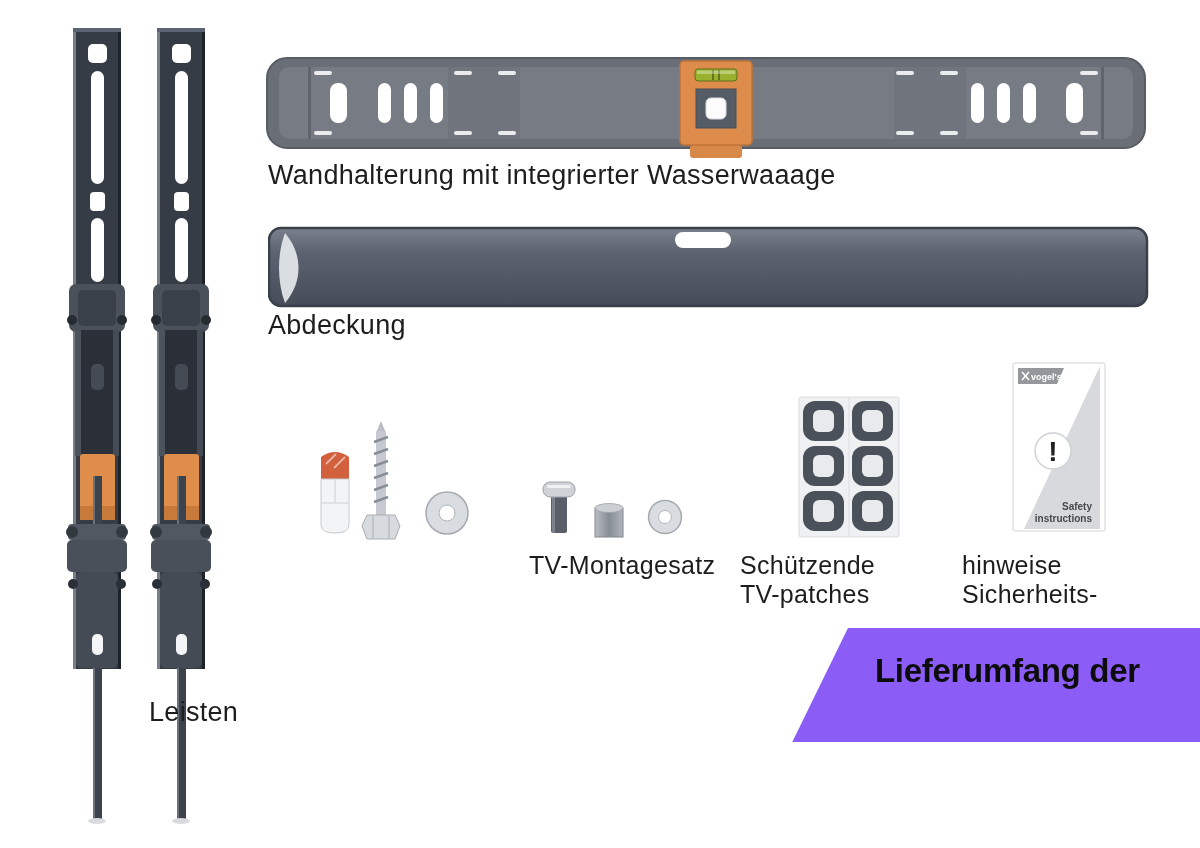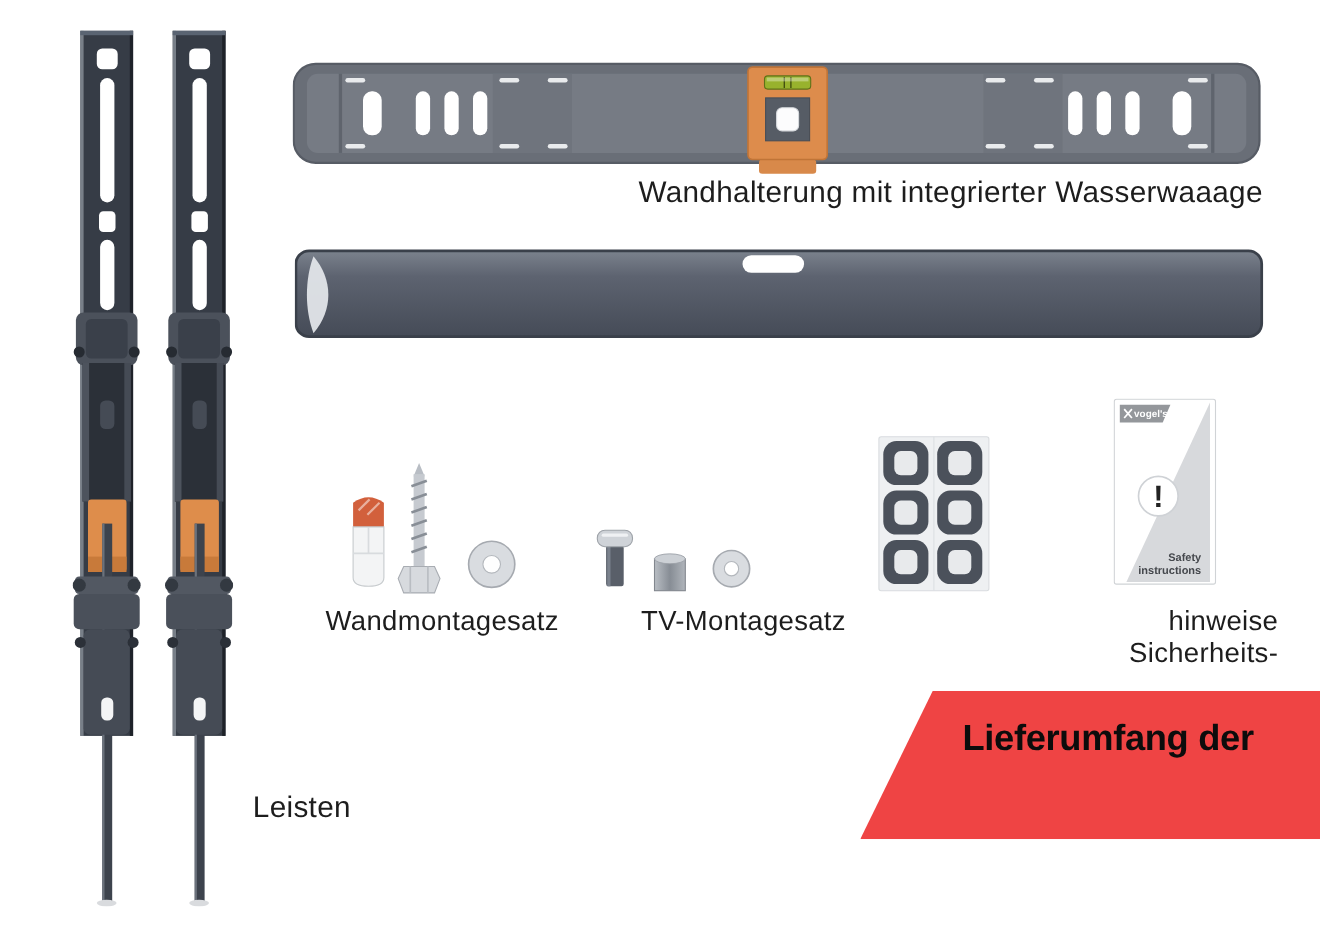--- a/index.html
+++ b/index.html
@@ -1,22 +1,22 @@
 <!DOCTYPE html>
 <html><head>
 <meta charset="utf-8">
 <style>
   html,body{margin:0;padding:0;background:#fff;}
   .stage{position:relative;width:1200px;height:848px;background:#ffffff;overflow:hidden;
          font-family:"Liberation Sans",sans-serif;color:#1d1d1d;}
   .abs{position:absolute;}
-  .part-label{position:absolute;text-align:right;font-size:25px;letter-spacing:.3px;
+  .part-label{position:absolute;text-align:left;font-size:25px;letter-spacing:.3px;
               color:#1d1d1d;line-height:29px;white-space:nowrap;}
   .part-label.big{font-size:27px;}
-  .banner{position:absolute;left:782px;top:628px;width:418px;height:135px;background:#ef4444;
+  .banner{position:absolute;left:782px;top:628px;width:418px;height:114px;background:#8b5cf6;
           clip-path:polygon(66px 0,418px 0,418px 135px,0 135px);}
   .banner-text{position:absolute;left:93px;top:22px;font-size:33px;font-weight:700;
                line-height:41px;color:#0c0c0c;letter-spacing:-.3px;white-space:nowrap;}
   svg{display:block;}
 </style>
 </head>
 <body>
 
 <div class="stage">
 
@@ -77,21 +77,21 @@
     <circle cx="6" cy="508" r="6" fill="#333941"></circle>
       <circle cx="56" cy="508" r="6" fill="#333941"></circle>
     <rect x="1" y="516" width="60" height="32" rx="5" fill="#4a505a"></rect>
     <rect x="10" y="548" width="42" height="96" rx="6" fill="#454b55"></rect>
     <circle cx="7" cy="560" r="5" fill="#2b3038"></circle>
       <circle cx="55" cy="560" r="5" fill="#2b3038"></circle>
     <rect x="26" y="610" width="11" height="21" rx="5" fill="#f4f5f6"></rect>
     <ellipse cx="31" cy="797" rx="9" ry="3" fill="#d9dbde"></ellipse>
   </svg>
 
-  <div class="part-label big" style="left:149px;top:720px;width:170px">Leisten</div>
+  <div class="part-label big" style="left:149px;top:698px;width:170px">Leisten</div>
 
   <svg class="abs" style="left:266px;top:54px" width="882" height="106" viewBox="0 0 882 106">
     <rect x="1" y="4" width="878" height="90" rx="20" fill="#696e77" stroke="#575c65" stroke-width="2"></rect>
     <rect x="13" y="13" width="854" height="72" rx="10" fill="#767b84"></rect>
     <rect x="42" y="13" width="3" height="72" fill="#5f646d"></rect>
     <rect x="835" y="13" width="3" height="72" fill="#5f646d"></rect>
     <rect x="182" y="13" width="72" height="72" fill="#6f747d"></rect>
     <rect x="628" y="13" width="72" height="72" fill="#6f747d"></rect>
 
     <rect x="48" y="17" width="18" height="4" rx="2" fill="#e9ebed"></rect>
@@ -138,20 +138,21 @@
         <stop offset="0" stop-color="#7b828d"></stop>
         <stop offset="0.3" stop-color="#5d6370"></stop>
         <stop offset="1" stop-color="#454b57"></stop>
       </linearGradient>
     </defs>
     <rect x="1" y="2" width="878" height="78" rx="12" fill="url(#covg)" stroke="#3a404a" stroke-width="2.5"></rect>
     <path d="M17 7 C35 28 35 56 17 77 C9 56 9 28 17 7 Z" fill="#e2e5e9" opacity="0.95"></path>
     <rect x="407" y="6" width="56" height="16" rx="8" fill="#fff"></rect>
   </svg>
 
+  <div class="part-label big" style="left:268px;top:311px;width:870px">Abdeckung</div>
 
   <svg class="abs" style="left:295px;top:417px" width="200" height="130" viewBox="0 0 200 130">
 
     <path d="M26 40 Q40 30 54 40 L54 62 L26 62 Z" fill="#d2603c"></path>
     <line x1="31" y1="47" x2="41" y2="37" stroke="#ffffff" stroke-width="2" opacity="0.5"></line>
     <line x1="39" y1="51" x2="50" y2="40" stroke="#ffffff" stroke-width="2" opacity="0.5"></line>
     <path d="M26 62 L54 62 L54 108 Q54 116 40 116 Q26 116 26 108 Z" fill="#f3f4f5" stroke="#c6cacd"></path>
     <line x1="26" y1="86" x2="54" y2="86" stroke="#d8dbde" stroke-width="1.5"></line>
     <line x1="40" y1="62" x2="40" y2="86" stroke="#d8dbde" stroke-width="1.5"></line>
 
@@ -164,21 +165,20 @@
     <line x1="79" y1="73" x2="93" y2="68" stroke="#888e96" stroke-width="2.4"></line>
     <line x1="79" y1="85" x2="93" y2="80" stroke="#888e96" stroke-width="2.4"></line>
     <polygon points="72,98 100,98 105,109 100,122 72,122 67,109" fill="#d7dade" stroke="#a8acb2"></polygon>
     <line x1="78" y1="98" x2="78" y2="122" stroke="#b9bdc2" stroke-width="1.5"></line>
     <line x1="94" y1="98" x2="94" y2="122" stroke="#b9bdc2" stroke-width="1.5"></line>
 
     <circle cx="152" cy="96" r="21" fill="#d9dce0" stroke="#a6aab0" stroke-width="1.5"></circle>
     <circle cx="152" cy="96" r="8" fill="#fefefe" stroke="#b3b7bc"></circle>
   </svg>
 
-  <div class="part-label" style="left:268px;top:551px;width:240px">Wandmontagesatz</div>
 
   <svg class="abs" style="left:537px;top:473px" width="170" height="70" viewBox="0 0 170 70">
     <defs>
       <linearGradient id="cyl" x1="0" y1="0" x2="1" y2="0">
         <stop offset="0" stop-color="#b9bec4"></stop>
         <stop offset="0.5" stop-color="#878d95"></stop>
         <stop offset="1" stop-color="#b0b5bb"></stop>
       </linearGradient>
     </defs>
 
@@ -210,20 +210,24 @@
     <g fill="#e8eaec">
       <rect x="18" y="17" width="21" height="22" rx="6"></rect>
       <rect x="67" y="17" width="21" height="22" rx="6"></rect>
       <rect x="18" y="62" width="21" height="22" rx="6"></rect>
       <rect x="67" y="62" width="21" height="22" rx="6"></rect>
       <rect x="18" y="107" width="21" height="22" rx="6"></rect>
       <rect x="67" y="107" width="21" height="22" rx="6"></rect>
     </g>
   </svg>
 
+  <div class="part-label" style="left:740px;top:551px;width:220px">
+    <div>Schützende</div>
+    <div>TV-patches</div>
+  </div>
 
   <svg class="abs" style="left:1012px;top:362px" width="96" height="172" viewBox="0 0 96 172">
     <rect x="1" y="1" width="92" height="168" rx="2" fill="#ffffff" stroke="#d0d3d6"></rect>
     <polygon points="88,4 12,167 88,167" fill="#d7d9dc"></polygon>
     <g>
       <polygon points="6,6 52,6 45,22 6,22" fill="#94979b"></polygon>
       <line x1="10" y1="10" x2="17" y2="18" stroke="#ffffff" stroke-width="1.6"></line>
       <line x1="17" y1="10" x2="10" y2="18" stroke="#ffffff" stroke-width="1.6"></line>
       <text x="19" y="17.5" font-size="9" font-weight="700" fill="#ffffff">vogel's</text>
     </g>

